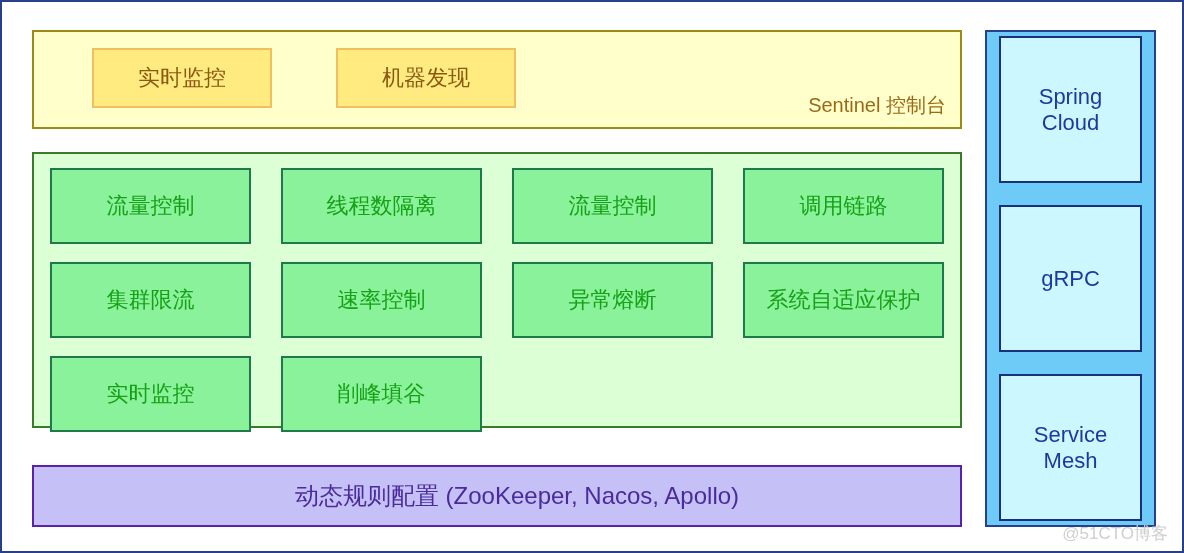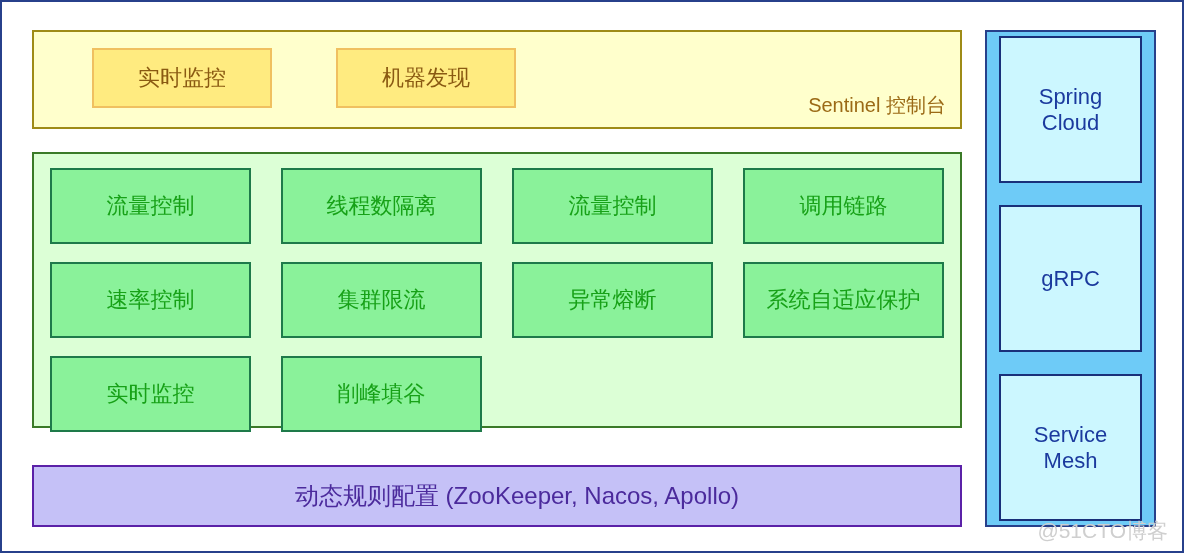--- a/index.html
+++ b/index.html
@@ -153,21 +153,21 @@
     line-height: 1.18;
     text-align: center;
   }
 
   
   .watermark {
     position: absolute;
     right: 14px;
     bottom: 6px;
     color: #cfcfcf;
-    font-size: 21px;
+    font-size: 17px;
     white-space: nowrap;
     user-select: none;
   }
 </style>
 </head>
 <body>
 
 <div id="page">
 
   <div class="left-col">
@@ -192,24 +192,24 @@
         <div class="box-green">
           <span>线程数隔离</span>
         </div>
         <div class="box-green">
           <span>流量控制</span>
         </div>
         <div class="box-green">
           <span>调用链路</span>
         </div>
         <div class="box-green">
+          <span>集群限流</span>
+        </div>
+        <div class="box-green">
           <span>速率控制</span>
-        </div>
-        <div class="box-green">
-          <span>集群限流</span>
         </div>
         <div class="box-green">
           <span>异常熔断</span>
         </div>
         <div class="box-green">
           <span>系统自适应保护</span>
         </div>
         <div class="box-green">
           <span>实时监控</span>
         </div>

